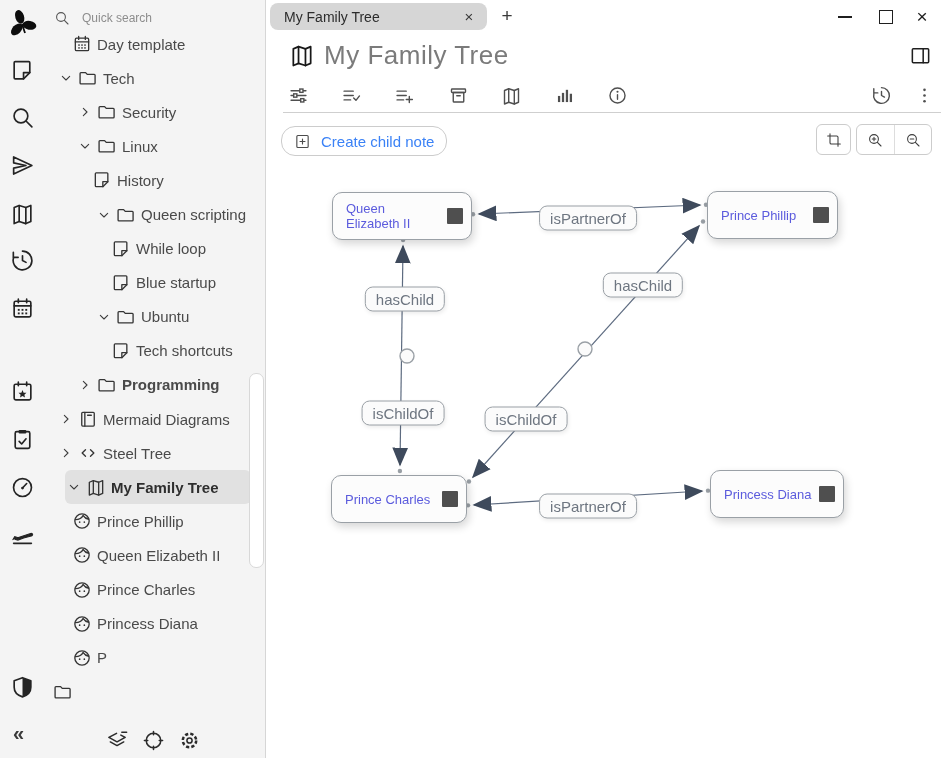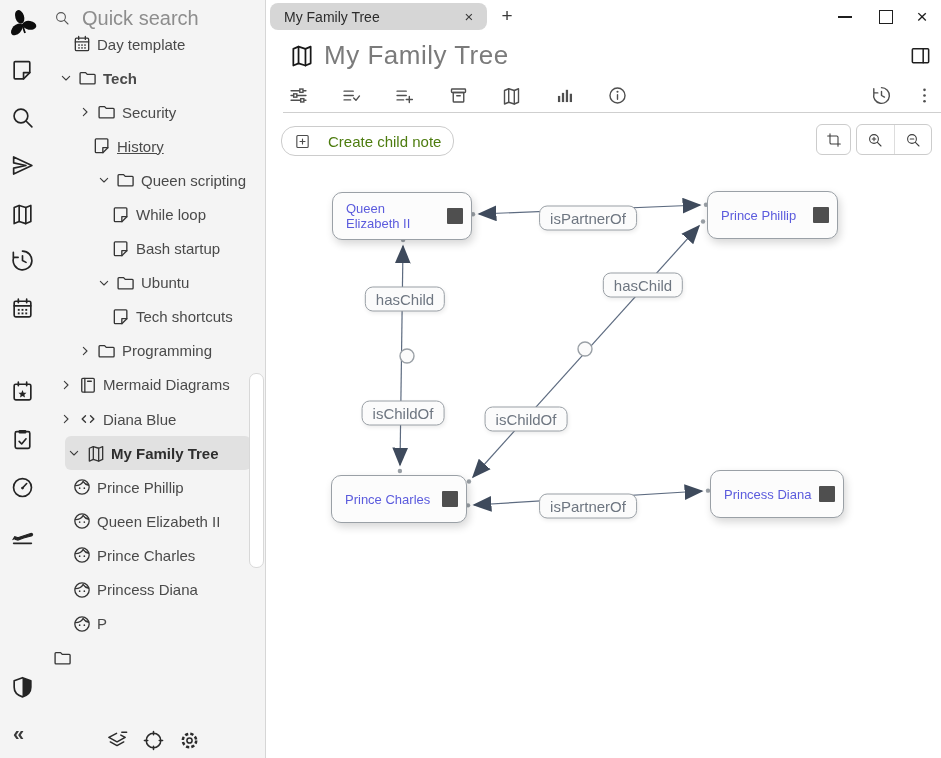--- a/index.html
+++ b/index.html
@@ -12,21 +12,21 @@
   .icn svg{width:100%;height:100%;display:block;}
 
   
   #sidebar-zone{position:absolute;left:0;top:0;width:265px;height:758px;background:#f4f4f4;border-right:1px solid #d6d6d6;}
   #rail{position:absolute;left:0;top:0;width:45px;height:758px;}
   .rail-icn{position:absolute;left:10px;width:25px;height:25px;color:#242424;}
   #collapse-glyph{position:absolute;left:13px;font-size:20px;color:#3a3a3a;font-weight:bold;}
 
   #quick-search{position:absolute;left:45px;top:0;height:36px;width:220px;display:flex;align-items:center;}
   #quick-search .icn{width:16px;height:16px;margin-left:9px;color:#555;}
-  #quick-search-text{margin-left:12px;font-size:20px;color:#8d8d8d;}
+  #quick-search-text{margin-left:12px;font-size:12px;color:#8d8d8d;}
 
   #tree{position:absolute;left:45px;top:33px;width:220px;bottom:0;overflow:hidden;}
   .trow{height:34.1px;display:flex;align-items:center;white-space:nowrap;overflow:hidden;color:#4a4a4a;font-size:15px;}
   .trow .exp{width:18px;height:16px;flex:0 0 auto;color:#3c3c3c;margin-right:3px;}
   .trow .ticn{width:20px;height:20px;flex:0 0 auto;color:#353535;margin-right:5px;}
   .trow.sel{background:#e1e1e1;border-radius:6px;font-weight:bold;color:#2e2e2e;}
   #tree-scrollthumb{position:absolute;right:1px;top:373px;width:13px;height:193px;background:#fff;border:1px solid #d8d8d8;border-radius:7px;}
   #tree-footer{position:absolute;left:100px;bottom:2px;height:32px;display:flex;align-items:center;gap:13px;background:#f4f4f4;padding:0 6px;}
   #tree-footer .icn{width:23px;height:23px;color:#2b2b2b;}
 
@@ -47,22 +47,22 @@
   #note-title-icon{position:absolute;left:23px;top:9px;width:26px;height:26px;color:#181818;}
   #note-title{position:absolute;left:58px;top:7px;font-size:26px;color:#7b7b7b;letter-spacing:.5px;}
   #split-btn{position:absolute;right:9px;top:11px;width:23px;height:23px;color:#1f1f1f;}
 
   #ribbon{position:absolute;left:266px;top:80px;right:0;height:33px;background:#fff;}
   .ribbon-icn{position:absolute;top:5px;width:21px;height:21px;color:#4f4f4f;}
   #ribbon-divider{position:absolute;left:17px;right:0;top:32px;height:1px;background:#cfcfcf;}
 
   
   #canvas{position:absolute;left:266px;top:113px;right:0;bottom:0;background:#fff;}
-  #create-child-btn{position:absolute;left:15px;top:13px;height:30px;display:flex;align-items:center;gap:17px;
-    border:1px solid #ccc;border-radius:14px;background:#fff;padding:0 12px;font-size:15px;color:#4d7c0f;}
+  #create-child-btn{position:absolute;left:15px;top:13px;height:30px;display:flex;align-items:center;gap:10px;
+    border:1px solid #ccc;border-radius:14px;background:#fff;padding:0 12px;font-size:15px;color:#3b82f6;}
   #create-child-btn .icn{width:17px;height:17px;color:#4c4c4c;}
   #crop-btn{position:absolute;left:550px;top:11px;width:33px;height:29px;border:1px solid #ccc;border-radius:6px;background:#fff;
     display:flex;align-items:center;justify-content:center;}
   #zoom-group{position:absolute;left:590px;top:11px;width:74px;height:29px;border:1px solid #ccc;border-radius:6px;background:#fff;
     display:flex;}
   .zbtn{flex:1;display:flex;align-items:center;justify-content:center;}
   #zoom-in{border-right:1px solid #ddd;}
   #crop-btn .icn,.zbtn .icn{width:16px;height:16px;color:#3e3e3e;}
 
   
@@ -190,21 +190,21 @@
               <rect x="11.1" y="12.4" width="1.8" height="1.8"></rect>
               <rect x="14.7" y="12.4" width="1.8" height="1.8"></rect>
               <rect x="7.5" y="15.8" width="1.8" height="1.8"></rect>
               <rect x="11.1" y="15.8" width="1.8" height="1.8"></rect>
               <rect x="14.7" y="15.8" width="1.8" height="1.8"></rect>
             </g>
           </svg>
         </span>
         <span>Day template</span>
       </div>
-      <div class="trow" style="padding-left: 12px; font-weight: bold;">
+      <div class="trow" style="padding-left: 12px;">
         <span class="icn exp">
           <svg viewBox="0 0 24 24">
             <path fill="none" stroke="currentColor" stroke-width="1.6" stroke-linecap="round" stroke-linejoin="round" d="M6.5 9.5L12 15l5.5-5.5"></path>
           </svg>
         </span>
         <span class="icn ticn">
           <svg viewBox="0 0 24 24">
             <path fill="none" stroke="currentColor" stroke-width="1.6" stroke-linecap="round" stroke-linejoin="round" d="M3.5 5.5h5.6l2 2.2h8.4a1 1 0 0 1 1 1v9.3a1 1 0 0 1-1 1h-16a1 1 0 0 1-1-1V6.5a1 1 0 0 1 1-1z"></path>
           </svg>
         </span>
@@ -216,21 +216,34 @@
             <path fill="none" stroke="currentColor" stroke-width="1.6" stroke-linecap="round" stroke-linejoin="round" d="M9.5 6.5L15 12l-5.5 5.5"></path>
           </svg>
         </span>
         <span class="icn ticn">
           <svg viewBox="0 0 24 24">
             <path fill="none" stroke="currentColor" stroke-width="1.6" stroke-linecap="round" stroke-linejoin="round" d="M3.5 5.5h5.6l2 2.2h8.4a1 1 0 0 1 1 1v9.3a1 1 0 0 1-1 1h-16a1 1 0 0 1-1-1V6.5a1 1 0 0 1 1-1z"></path>
           </svg>
         </span>
         <span>Security</span>
       </div>
-      <div class="trow" style="padding-left: 47px; text-decoration: underline;">
+      <div class="trow" style="padding-left: 31px;">
+        <span class="icn exp">
+          <svg viewBox="0 0 24 24">
+            <path fill="none" stroke="currentColor" stroke-width="1.6" stroke-linecap="round" stroke-linejoin="round" d="M6.5 9.5L12 15l5.5-5.5"></path>
+          </svg>
+        </span>
+        <span class="icn ticn">
+          <svg viewBox="0 0 24 24">
+            <path fill="none" stroke="currentColor" stroke-width="1.6" stroke-linecap="round" stroke-linejoin="round" d="M3.5 5.5h5.6l2 2.2h8.4a1 1 0 0 1 1 1v9.3a1 1 0 0 1-1 1h-16a1 1 0 0 1-1-1V6.5a1 1 0 0 1 1-1z"></path>
+          </svg>
+        </span>
+        <span>Linux</span>
+      </div>
+      <div class="trow" style="padding-left: 47px;">
         <span class="icn ticn">
           <svg viewBox="0 0 24 24">
             <path fill="none" stroke="currentColor" stroke-width="1.6" stroke-linecap="round" stroke-linejoin="round" d="M5 3.5h13a1 1 0 0 1 1 1V14l-6 6H5a1 1 0 0 1-1-1V4.5a1 1 0 0 1 1-1z"></path>
             <path fill="none" stroke="currentColor" stroke-width="1.6" stroke-linecap="round" stroke-linejoin="round" d="M19 14h-6v6"></path>
           </svg>
         </span>
         <span>History</span>
       </div>
       <div class="trow" style="padding-left: 50px;">
         <span class="icn exp">
@@ -254,21 +267,21 @@
         </span>
         <span>While loop</span>
       </div>
       <div class="trow" style="padding-left: 66px;">
         <span class="icn ticn">
           <svg viewBox="0 0 24 24">
             <path fill="none" stroke="currentColor" stroke-width="1.6" stroke-linecap="round" stroke-linejoin="round" d="M5 3.5h13a1 1 0 0 1 1 1V14l-6 6H5a1 1 0 0 1-1-1V4.5a1 1 0 0 1 1-1z"></path>
             <path fill="none" stroke="currentColor" stroke-width="1.6" stroke-linecap="round" stroke-linejoin="round" d="M19 14h-6v6"></path>
           </svg>
         </span>
-        <span>Bash startup</span>
+        <span>Blue startup</span>
       </div>
       <div class="trow" style="padding-left: 50px; align-items: center;">
         <span class="icn exp">
           <svg viewBox="0 0 24 24">
             <path fill="none" stroke="currentColor" stroke-width="1.6" stroke-linecap="round" stroke-linejoin="round" d="M6.5 9.5L12 15l5.5-5.5"></path>
           </svg>
         </span>
         <span class="icn ticn">
           <svg viewBox="0 0 24 24">
             <path fill="none" stroke="currentColor" stroke-width="1.6" stroke-linecap="round" stroke-linejoin="round" d="M3.5 5.5h5.6l2 2.2h8.4a1 1 0 0 1 1 1v9.3a1 1 0 0 1-1 1h-16a1 1 0 0 1-1-1V6.5a1 1 0 0 1 1-1z"></path>
@@ -278,21 +291,21 @@
       </div>
       <div class="trow" style="padding-left: 66px;">
         <span class="icn ticn">
           <svg viewBox="0 0 24 24">
             <path fill="none" stroke="currentColor" stroke-width="1.6" stroke-linecap="round" stroke-linejoin="round" d="M5 3.5h13a1 1 0 0 1 1 1V14l-6 6H5a1 1 0 0 1-1-1V4.5a1 1 0 0 1 1-1z"></path>
             <path fill="none" stroke="currentColor" stroke-width="1.6" stroke-linecap="round" stroke-linejoin="round" d="M19 14h-6v6"></path>
           </svg>
         </span>
         <span>Tech shortcuts</span>
       </div>
-      <div class="trow" style="padding-left: 31px;">
+      <div class="trow" style="padding-left: 31px; font-weight: bold;">
         <span class="icn exp">
           <svg viewBox="0 0 24 24">
             <path fill="none" stroke="currentColor" stroke-width="1.6" stroke-linecap="round" stroke-linejoin="round" d="M9.5 6.5L15 12l-5.5 5.5"></path>
           </svg>
         </span>
         <span class="icn ticn">
           <svg viewBox="0 0 24 24">
             <path fill="none" stroke="currentColor" stroke-width="1.6" stroke-linecap="round" stroke-linejoin="round" d="M3.5 5.5h5.6l2 2.2h8.4a1 1 0 0 1 1 1v9.3a1 1 0 0 1-1 1h-16a1 1 0 0 1-1-1V6.5a1 1 0 0 1 1-1z"></path>
           </svg>
         </span>
@@ -316,21 +329,21 @@
         <span class="icn exp">
           <svg viewBox="0 0 24 24">
             <path fill="none" stroke="currentColor" stroke-width="1.6" stroke-linecap="round" stroke-linejoin="round" d="M9.5 6.5L15 12l-5.5 5.5"></path>
           </svg>
         </span>
         <span class="icn ticn">
           <svg viewBox="0 0 24 24">
             <path fill="none" stroke="currentColor" stroke-width="1.6" stroke-linecap="round" stroke-linejoin="round" d="M9 8l-4 4 4 4M15 8l4 4-4 4"></path>
           </svg>
         </span>
-        <span>Diana Blue</span>
+        <span>Steel Tree</span>
       </div>
       <div class="trow sel" style="margin-left: 20px; margin-right: 14px;">
         <span class="icn exp">
           <svg viewBox="0 0 24 24">
             <path fill="none" stroke="currentColor" stroke-width="1.6" stroke-linecap="round" stroke-linejoin="round" d="M6.5 9.5L12 15l5.5-5.5"></path>
           </svg>
         </span>
         <span class="icn ticn">
           <svg viewBox="0 0 24 24">
             <path fill="none" stroke="currentColor" stroke-width="1.6" stroke-linecap="round" stroke-linejoin="round" d="M8.8 4.3l6.4 2 4.8-2v15.4l-4.8 2-6.4-2-4.8 2V6.3z"></path>

